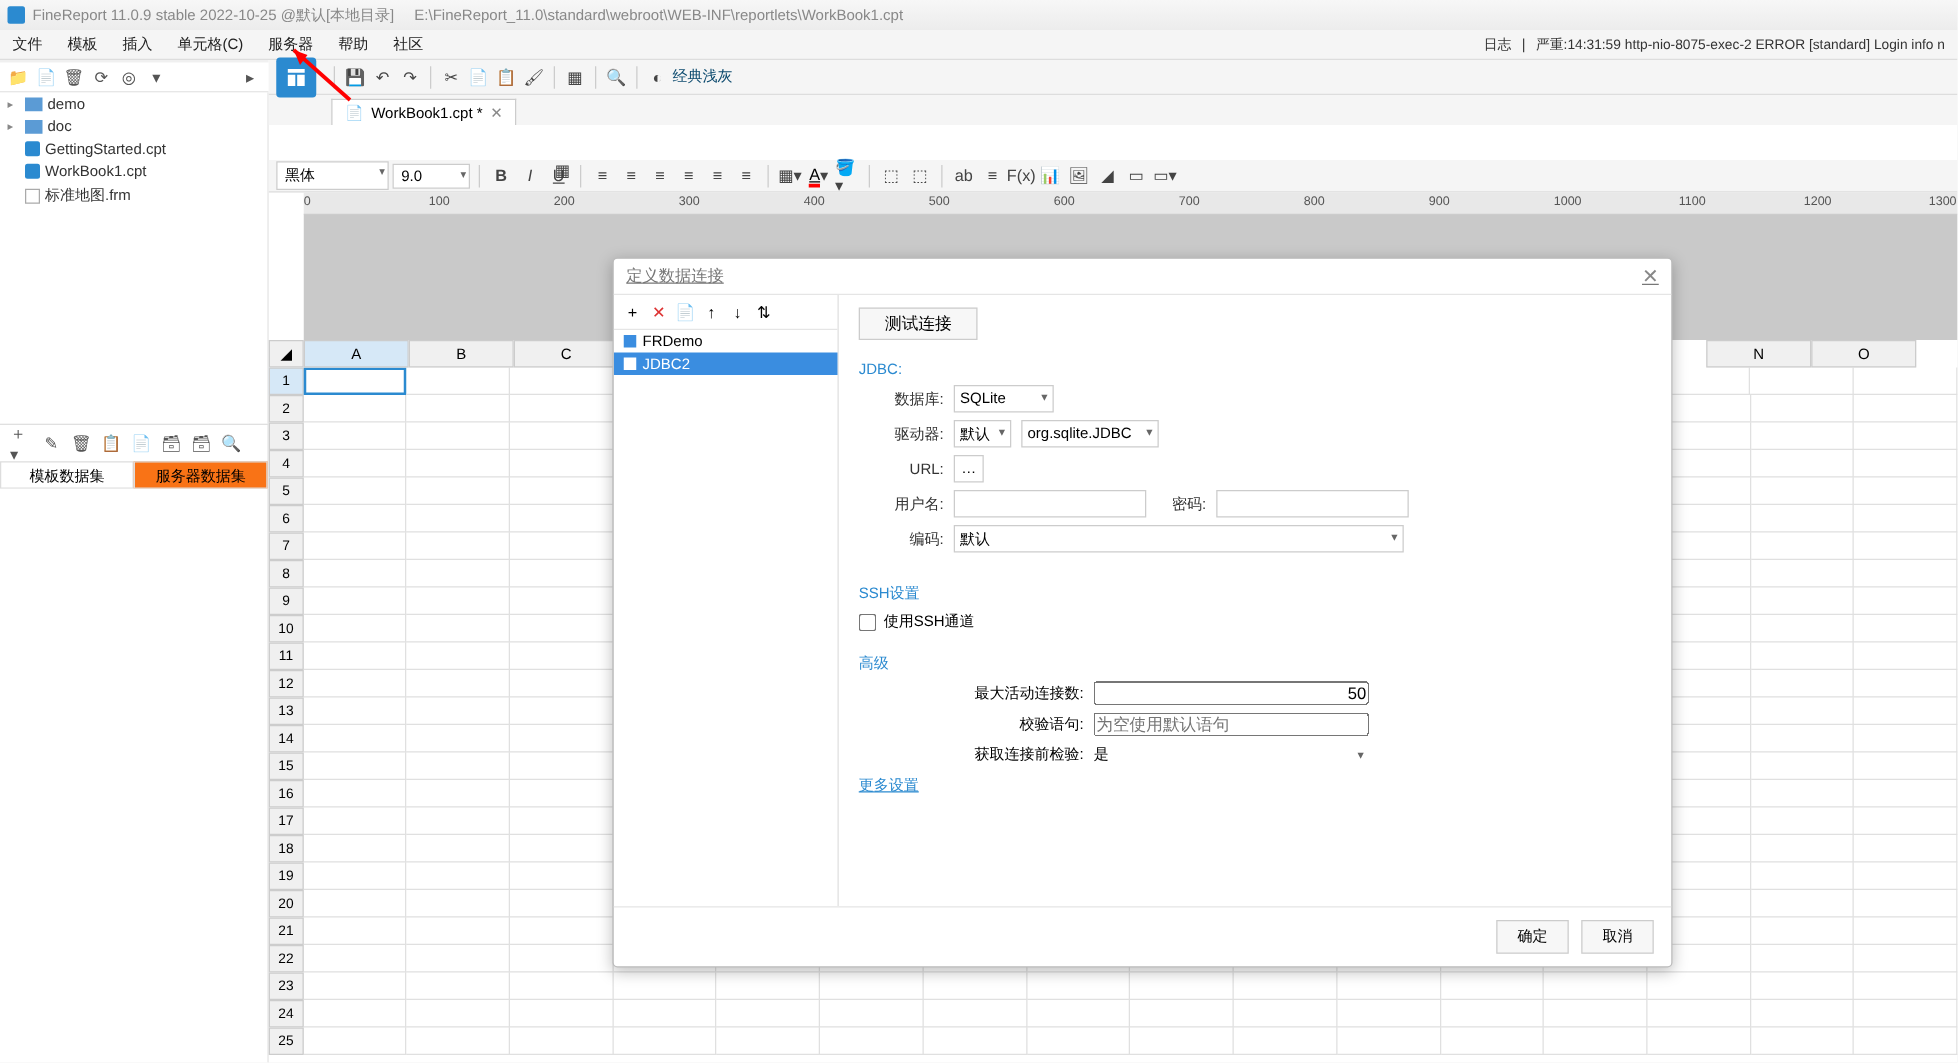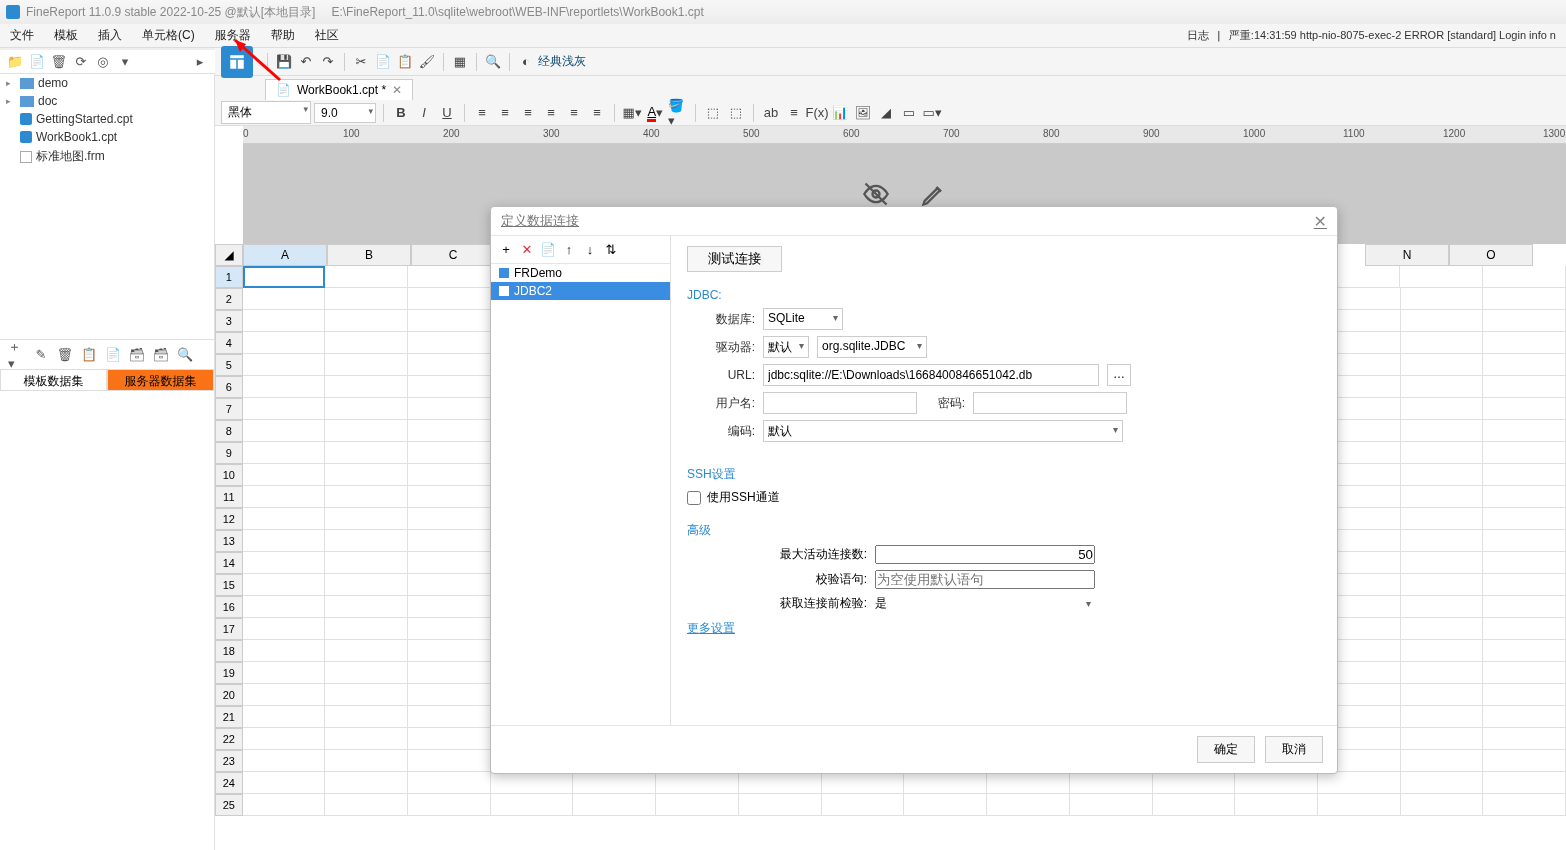--- a/index.html
+++ b/index.html
@@ -32,21 +32,21 @@
 .main { position:absolute; top:48px; left:215px; right:0; bottom:0; background:#fff; }
 .main-toolbar { height:28px; background:#f5f5f5; border-bottom:1px solid #ddd; display:flex; align-items:center; gap:2px; padding:0 6px;}
 .main-toolbar .sep { width:1px; height:18px; background:#ccc; margin:0 4px;}
 .tb-btn { width:20px; height:20px; display:flex;align-items:center;justify-content:center; color:#444; cursor:pointer; font-size:13px;}
 .big-btn { width:32px; height:32px; background:#2b8ad0; border-radius:3px; display:flex;align-items:center;justify-content:center; margin-right:8px;}
 
 .tabs-row { height:24px; background:#f5f5f5; display:flex; align-items:flex-end; padding-left:50px;}
 .file-tab { display:flex;align-items:center;gap:6px; background:#fff; border:1px solid #ccc;border-bottom:none; padding:3px 10px; font-size:12px;}
 .file-tab .close { color:#888; cursor:pointer;}
 
-.fmt-row { height:26px; background:#f5f5f5; border-bottom:1px solid #ddd; display:flex; align-items:center; gap:3px; padding:0 6px; font-size:12px;}
+.fmt-row { height:26px; background:#f5f5f5; border-bottom:1px solid #ddd; display:flex; align-items:center; gap:3px; padding:0 6px; font-size:12px;margin-top:28px;}
 .fmt-row .sel { border:1px solid #ccc; background:#fff; padding:2px 14px 2px 6px; position:relative;}
 .fmt-row .sel::after{content:"▾"; position:absolute; right:2px; top:2px; font-size:9px; color:#666;}
 .fmt-row .sep { width:1px; height:18px; background:#ccc; margin:0 4px;}
 
 .ruler-h { height:18px; background:#e8e8e8; border-bottom:1px solid #ccc; position:relative; font-size:10px; color:#555; margin-left:28px;}
 .ruler-h span { position:absolute; top:2px;}
 .header-gap { height:100px; background:#c9c9c9; margin-left:28px; display:flex;align-items:center;justify-content:center; gap:30px; color:#555;}
 .header-gap svg{width:28px;height:28px;fill:none;stroke:#555;stroke-width:2;}
 .colhdr-row { height:22px; display:flex; margin-left:28px;}
 .colhdr { width:84px; border:1px solid #ccc; background:#f0f0f0; text-align:center; font-size:12px; line-height:20px;}
@@ -95,21 +95,21 @@
 
 .corner-cell{position:absolute;left:0;width:28px;height:22px;border:1px solid #ccc;background:#f0f0f0;display:flex;align-items:center;justify-content:center;}
 </style>
 </head>
 <body>
 
 <div class="titlebar">
   <div class="logo"></div>
   <span>FineReport 11.0.9 stable 2022-10-25 @默认[本地目录]</span>
   <span class="sep"></span>
-  <span>E:\FineReport_11.0\sqlite\webroot\WEB-INF\reportlets\WorkBook1.cpt</span>
+  <span>E:\FineReport_11.0\standard\webroot\WEB-INF\reportlets\WorkBook1.cpt</span>
 </div>
 
 <div class="menubar">
   <span class="item">文件</span>
   <span class="item">模板</span>
   <span class="item">插入</span>
   <span class="item">单元格(C)</span>
   <span class="item">服务器</span>
   <span class="item">帮助</span>
   <span class="item">社区</span>
@@ -808,21 +808,20 @@
         <label>数据库:</label>
         <span class="sel2" style="width:80px">SQLite</span>
       </div>
       <div class="form-row">
         <label>驱动器:</label>
         <span class="sel2" style="width:46px">默认</span>
         <span class="sel2" style="width:110px">org.sqlite.JDBC</span>
       </div>
       <div class="form-row">
         <label>URL:</label>
-        <input class="inp" style="width: 336px;" value="jdbc:sqlite://E:\Downloads\1668400846651042.db">
         <span class="more-btn">…</span>
       </div>
       <div class="form-row">
         <label>用户名:</label>
         <input class="inp" style="width: 154px;" value="">
         <label style="width:40px">密码:</label>
         <input class="inp" type="password" style="width: 154px;" value="">
       </div>
       <div class="form-row">
         <label>编码:</label>

